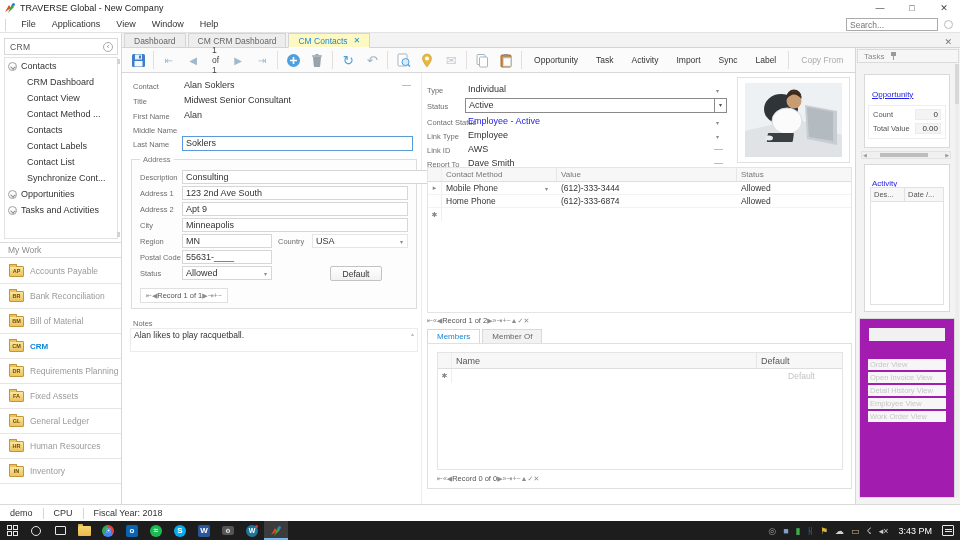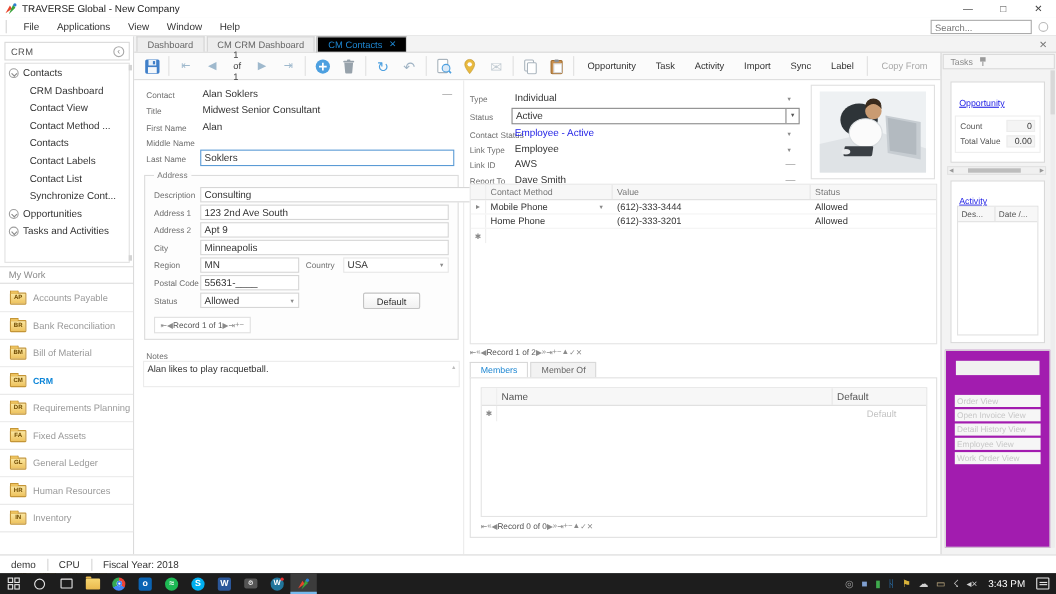--- a/index.html
+++ b/index.html
@@ -41,21 +41,21 @@
   .mod.active .modlbl { color:#0e86d8; font-weight:bold; font-size:8px; }
   .folder { width:15px; height:11px; background:linear-gradient(#fbe7a0,#edc25e); border:1px solid #c49536; border-radius:1px; position:relative; flex:none; display:flex; align-items:center; justify-content:center; }
   .folder:before { content:""; position:absolute; left:-1px; top:-3px; width:6px; height:2px; background:#edc25e; border:1px solid #c49536; border-bottom:none; border-radius:1px 1px 0 0; }
   .folder i { font-style:normal; font-weight:bold; font-size:5.5px; color:#6e4a00; font-family:"Liberation Sans",sans-serif; }
   .sb-icons { position:absolute; left:0; top:476px; width:121px; height:24px; display:flex; align-items:center; justify-content:center; gap:8px; }
   .sb-icons .dd { color:#999; font-size:7px; }
 
   
   .tabrow { position:absolute; left:122px; top:33px; width:838px; height:15px; background:#f3f3f3; border-bottom:1px solid #d4d4d4; display:flex; align-items:flex-end; }
   .tab { height:14px; display:flex; align-items:center; padding:0 9px; font-size:8.5px; color:#666; border:1px solid #d4d4d4; border-bottom:none; background:#ededed; margin-left:2px; }
-  .tab.active { background:#000000; color:#1e87d2; height:15px; margin-bottom:-1px; border-bottom:1px solid #fff; }
+  .tab.active { background:#fef9c3; color:#1e87d2; height:15px; margin-bottom:-1px; border-bottom:1px solid #fff; }
   .tab .x { color:#1e87d2; margin-left:6px; font-size:8px; }
   .tabrow .closeall { margin-left:auto; margin-right:8px; color:#777; font-size:9px; }
 
   
   .toolbar { position:absolute; left:122px; top:48px; width:733px; height:25px; background:#fbfbfb; border-bottom:1px solid #d7d7d7; display:flex; align-items:center; gap:6px; padding-left:7px; }
   .tsep { width:1px; height:18px; background:#e0e0e0; flex:none; }
   .ticon { width:18px; height:18px; display:flex; align-items:center; justify-content:center; flex:none; }
   .navglyph { color:#9fb9cd; font-size:10px; }
   .navtext { font-size:8.5px; color:#444; padding:0 4px; }
   .tbtn { font-size:8.5px; color:#333; padding:0 6px; white-space:nowrap; }
@@ -484,21 +484,21 @@
       <div class="grow">
         <span class="gsel">▸</span>
         <span class="gval" style="width:103px;">Mobile Phone</span>
         <span style="width:12px;font-size:6px;color:#888;">▾</span>
         <span class="gval" style="width:180px;">(612)-333-3444</span>
         <span class="gval" style="flex:1;">Allowed</span>
       </div>
       <div class="grow">
         <span class="gsel"></span>
         <span class="gval" style="width:115px;">Home Phone</span>
-        <span class="gval" style="width:180px;">(612)-333-3201</span>
+        <span class="gval" style="width:180px;">(612)-333-6874</span>
         <span class="gval" style="flex:1;">Allowed</span>
       </div>
       <div class="grow" style="border-bottom:none;">
         <span class="gsel">✱</span>
       </div>
     </div>
     <div class="recnav" style="left:305px;top:243px;">
       <span>⇤</span>
       <span>«</span>
       <span>◀</span>

